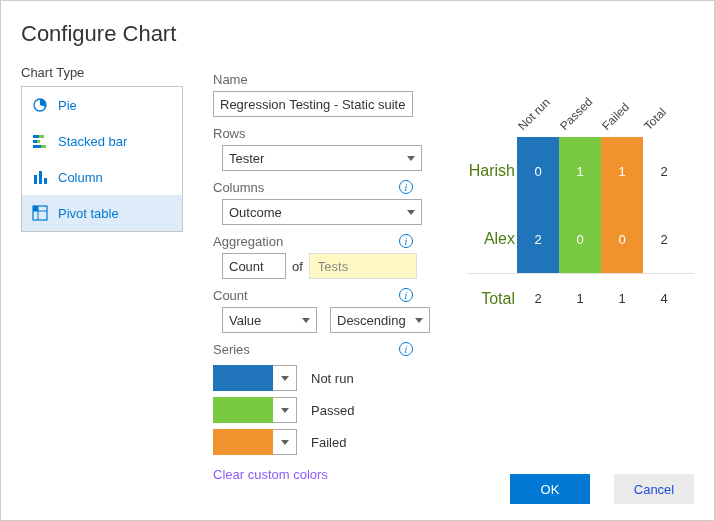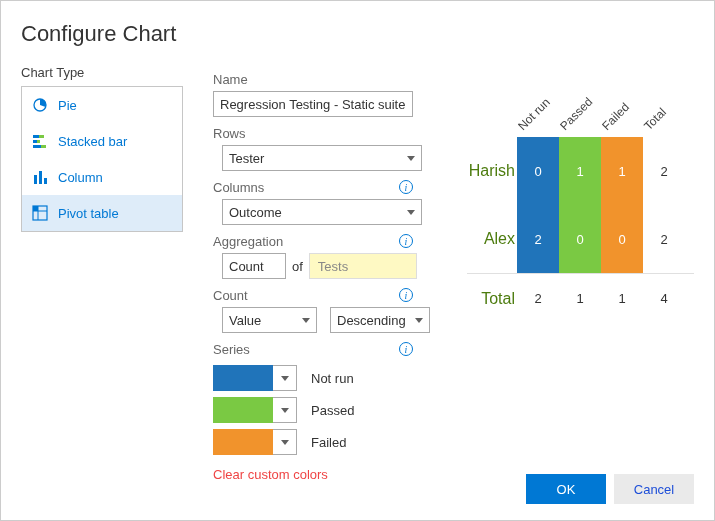--- a/index.html
+++ b/index.html
@@ -24,33 +24,33 @@
   .tests-box { height: 26px; width: 108px; background: #fef9c3; border: 1px solid #ddd; display: flex; align-items: center; padding-left: 8px; color: #888; }
   .sort-row { display: flex; gap: 4px; margin-top: 2px; }
   .sort-row .select { margin-top: 0; }
   .sort-row .select.a { width: 95px; }
   .sort-row .select.b { width: 100px; }
   .series-row { display: flex; align-items: center; margin-top: 6px; }
   .swatch { width: 60px; height: 26px; }
   .swatch-chev { width: 24px; height: 26px; border: 1px solid #aaa; border-left: none; display: flex; align-items: center; justify-content: center; cursor: pointer; }
   .swatch-chev .chev { border-left: 4px solid transparent; border-right: 4px solid transparent; border-top: 5px solid #606060; }
   .series-label { margin-left: 14px; }
-  .clear-link { margin-top: 12px; color: #ef4444; }
+  .clear-link { margin-top: 12px; color: #8b5cf6; }
   .right { flex: 1; padding-left: 34px; padding-top: 12px; }
   .pivot { font-size: 13px; color: #333; }
   .pivot-headers { position: relative; height: 60px; }
   .col-label { position: absolute; transform: rotate(-45deg); transform-origin: bottom left; bottom: 4px; font-size: 12px; color: #444; }
   .pivot-row { display: flex; align-items: center; height: 68px; }
   .rname { width: 50px; text-align: right; padding-right: 2px; color: #4d7c0f; font-size: 16px; }
   .cell { width: 42px; height: 68px; display: flex; align-items: center; justify-content: center; color: white; }
   .cell.plain { color: #333; height: 68px; background: none; width: 42px; }
   .pivot-total-row { display: flex; align-items: center; height: 50px; border-top: 1px solid #e0e0e0; margin-top: 0; }
   .pivot-total-row .rname { width: 50px; }
   .pivot-total-row .tcell { width: 42px; text-align: center; }
-  .footer { position: absolute; right: 20px; bottom: 16px; display: flex; gap: 8px; }
+  .footer { position: absolute; right: 20px; bottom: 16px; display: flex; gap: 24px; }
   .btn { min-width: 80px; height: 30px; display: flex; align-items: center; justify-content: center; cursor: pointer; font-size: 13px; }
   .btn.primary { background: #0078d4; color: white; }
   .btn.secondary { background: #eaeaea; color: #1d4ed8; }
 </style>
 </head>
 <body>
 
 <div class="title">Configure Chart</div>
 
 <div class="main">

